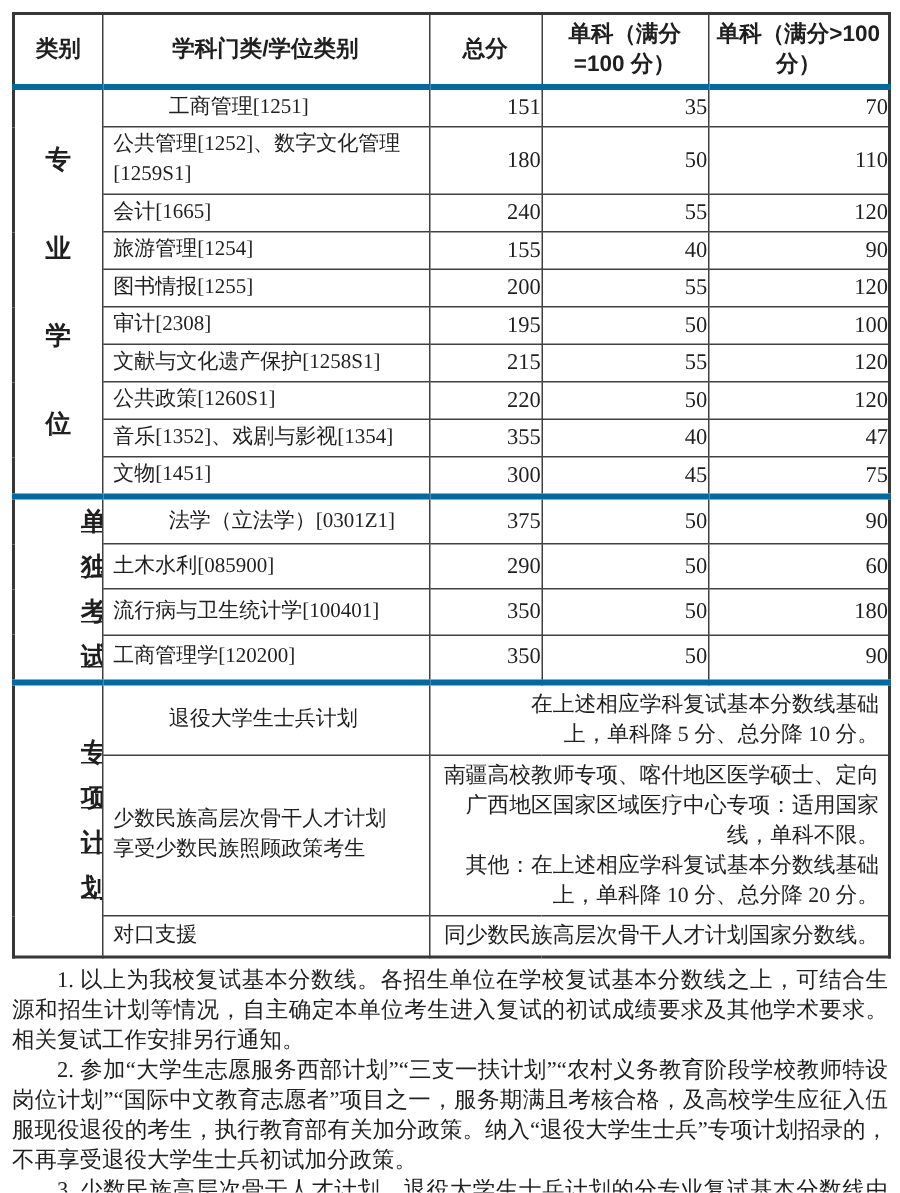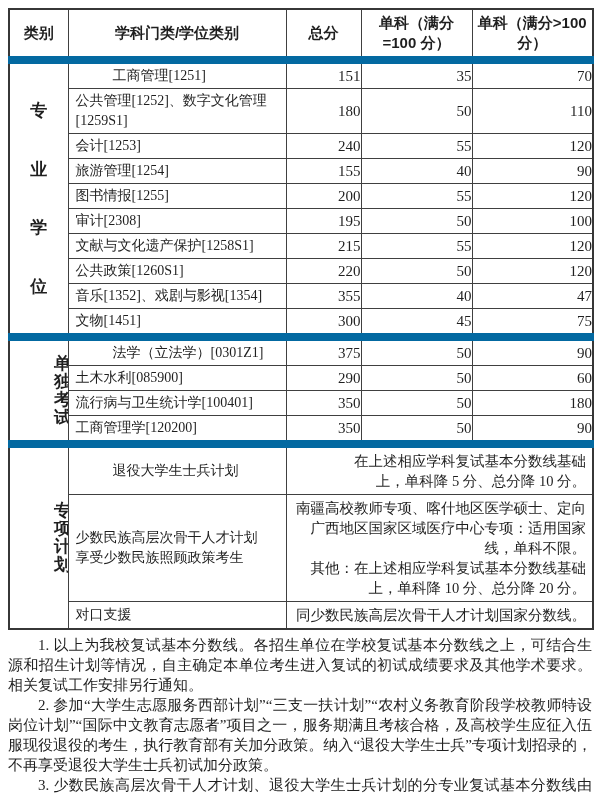--- a/index.html
+++ b/index.html
@@ -65,31 +65,32 @@
   }
   .cat-spread {
     position: absolute;
     inset: 0;
     display: flex;
     flex-direction: column;
     justify-content: space-evenly;
     align-items: center;
   }
   .cat-center {
-    line-height: 18px;
+    line-height: 30px;
+    text-decoration: underline;
   }
   td.policy {
     font-size: 14.5px;
     line-height: 20px;
     text-align: right;
     vertical-align: middle;
     padding: 3px 6px;
   }
   td.policy p { margin: 0; }
-  tr.group-start > td { border-top: 8px solid #0369a1; padding-left: 44px; }
+  tr.group-start > td { border-top: 4px solid #0369a1; padding-left: 44px; }
   tbody tr { height: 25px; }
 
   
   .notes { margin-top: 5px; }
   .notes-title {
     font-family: "Liberation Sans", sans-serif;
     font-weight: 700;
     font-size: 16.5px;
     line-height: 24px;
     color: #111;
@@ -139,21 +140,21 @@
           <td class="score">35</td>
           <td class="score">70</td>
         </tr>
         <tr>
           <td class="subject">公共管理[1252]、数字文化管理[1259S1]</td>
           <td class="score">180</td>
           <td class="score">50</td>
           <td class="score">110</td>
         </tr>
         <tr>
-          <td class="subject">会计[1253]</td>
+          <td class="subject">会计[1665]</td>
           <td class="score">240</td>
           <td class="score">55</td>
           <td class="score">120</td>
         </tr>
         <tr>
           <td class="subject">旅游管理[1254]</td>
           <td class="score">155</td>
           <td class="score">40</td>
           <td class="score">90</td>
         </tr>

